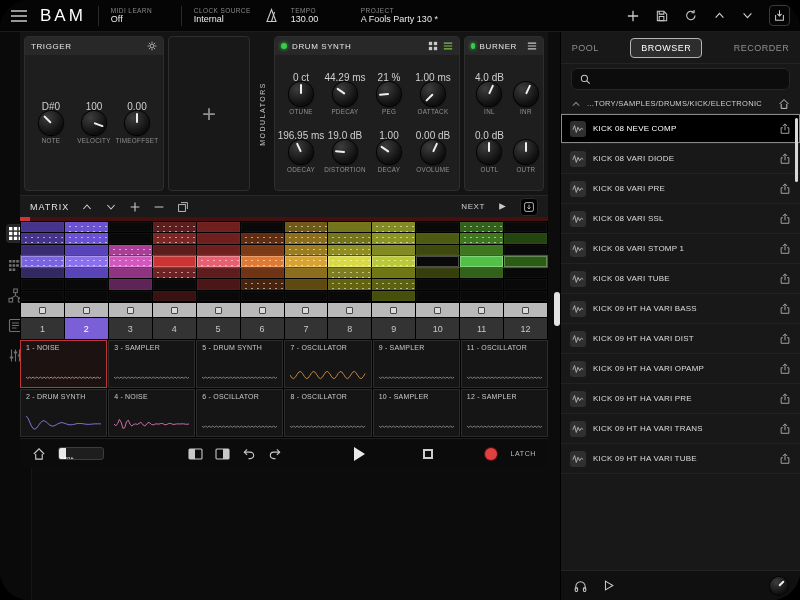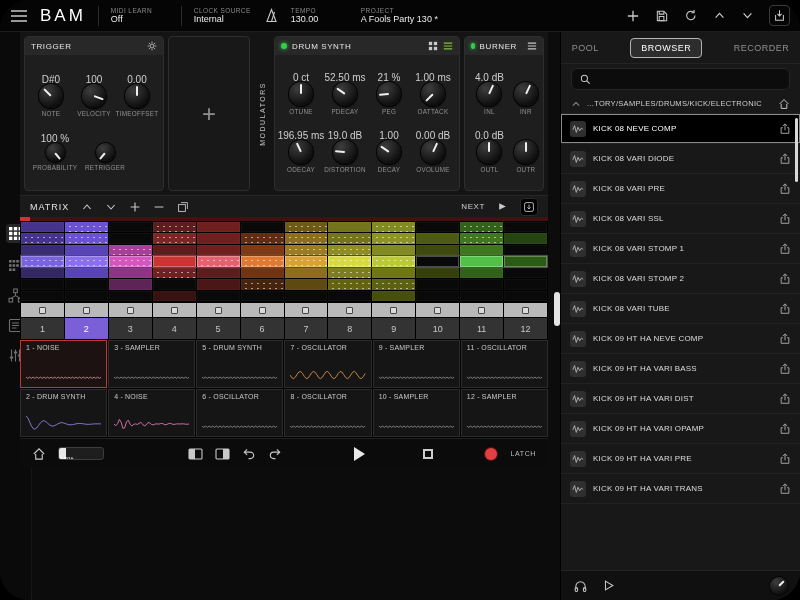--- a/index.html
+++ b/index.html
@@ -278,36 +278,20 @@
                 <div class="klbl">VELOCITY</div>
               </div>
               <div class="kblock">
                 <div class="kval">0.00</div>
                 <div class="knob">
                   <div class="kptr" style="transform: rotate(0deg);"></div>
                 </div>
                 <div class="klbl">TIMEOFFSET</div>
               </div>
             </div>
-          <div class="krow left">
-              <div class="kblock">
-                <div class="kval">100 %</div>
-                <div class="knob sm">
-                  <div class="kptr" style="transform: rotate(140deg);"></div>
-                </div>
-                <div class="klbl">PROBABILITY</div>
-              </div>
-              <div class="kblock">
-                <div class="kval"></div>
-                <div class="knob sm">
-                  <div class="kptr" style="transform: rotate(-140deg);"></div>
-                </div>
-                <div class="klbl">RETRIGGER</div>
-              </div>
-            </div>
         </div>
       </div>
 
       <div class="slot-plus">
         <span>+</span>
       </div>
 
       <div class="modlabel">
         <span>MODULATORS</span>
       </div>
@@ -334,21 +318,21 @@
         <div class="pbody">
           <div class="krow">
               <div class="kblock">
                 <div class="kval">0 ct</div>
                 <div class="knob">
                   <div class="kptr" style="transform: rotate(0deg);"></div>
                 </div>
                 <div class="klbl">OTUNE</div>
               </div>
               <div class="kblock">
-                <div class="kval">52.50 ms</div>
+                <div class="kval">44.29 ms</div>
                 <div class="knob">
                   <div class="kptr" style="transform: rotate(-55deg);"></div>
                 </div>
                 <div class="klbl">PDECAY</div>
               </div>
               <div class="kblock">
                 <div class="kval">21 %</div>
                 <div class="knob">
                   <div class="kptr" style="transform: rotate(-95deg);"></div>
                 </div>
@@ -866,65 +850,35 @@
               <polyline points="4.5,3.5 7,1 9.5,3.5"></polyline>
             </svg>
     </span>
   </div>
         <div class="frow">
     <span class="ficon">
       <svg width="12" height="12" viewBox="0 0 14 14" stroke="currentColor" stroke-width="1" fill="none">
               <polyline points="1,8 3,3 5,11 7,5 9,9 11,6 13,7.5"></polyline>
             </svg>
     </span>
-    <span class="fname">KICK 08 VARI STOMP 2</span>
-    <span class="fshare ic">
-      <svg width="12" height="12" viewBox="0 0 14 14" stroke="currentColor" stroke-width="1.1" fill="none">
-              <path d="M4.5 5.5H2.5V12h9V5.5h-2"></path>
-              <path d="M7 8.5V1.5"></path>
-              <polyline points="4.5,3.5 7,1 9.5,3.5"></polyline>
-            </svg>
-    </span>
-  </div>
-        <div class="frow">
-    <span class="ficon">
-      <svg width="12" height="12" viewBox="0 0 14 14" stroke="currentColor" stroke-width="1" fill="none">
-              <polyline points="1,8 3,3 5,11 7,5 9,9 11,6 13,7.5"></polyline>
-            </svg>
-    </span>
     <span class="fname">KICK 08 VARI TUBE</span>
     <span class="fshare ic">
       <svg width="12" height="12" viewBox="0 0 14 14" stroke="currentColor" stroke-width="1.1" fill="none">
               <path d="M4.5 5.5H2.5V12h9V5.5h-2"></path>
               <path d="M7 8.5V1.5"></path>
               <polyline points="4.5,3.5 7,1 9.5,3.5"></polyline>
             </svg>
     </span>
   </div>
         <div class="frow">
     <span class="ficon">
       <svg width="12" height="12" viewBox="0 0 14 14" stroke="currentColor" stroke-width="1" fill="none">
               <polyline points="1,8 3,3 5,11 7,5 9,9 11,6 13,7.5"></polyline>
             </svg>
     </span>
-    <span class="fname">KICK 09 HT HA NEVE COMP</span>
-    <span class="fshare ic">
-      <svg width="12" height="12" viewBox="0 0 14 14" stroke="currentColor" stroke-width="1.1" fill="none">
-              <path d="M4.5 5.5H2.5V12h9V5.5h-2"></path>
-              <path d="M7 8.5V1.5"></path>
-              <polyline points="4.5,3.5 7,1 9.5,3.5"></polyline>
-            </svg>
-    </span>
-  </div>
-        <div class="frow">
-    <span class="ficon">
-      <svg width="12" height="12" viewBox="0 0 14 14" stroke="currentColor" stroke-width="1" fill="none">
-              <polyline points="1,8 3,3 5,11 7,5 9,9 11,6 13,7.5"></polyline>
-            </svg>
-    </span>
     <span class="fname">KICK 09 HT HA VARI BASS</span>
     <span class="fshare ic">
       <svg width="12" height="12" viewBox="0 0 14 14" stroke="currentColor" stroke-width="1.1" fill="none">
               <path d="M4.5 5.5H2.5V12h9V5.5h-2"></path>
               <path d="M7 8.5V1.5"></path>
               <polyline points="4.5,3.5 7,1 9.5,3.5"></polyline>
             </svg>
     </span>
   </div>
         <div class="frow">
@@ -972,20 +926,35 @@
             </svg>
     </span>
   </div>
         <div class="frow">
     <span class="ficon">
       <svg width="12" height="12" viewBox="0 0 14 14" stroke="currentColor" stroke-width="1" fill="none">
               <polyline points="1,8 3,3 5,11 7,5 9,9 11,6 13,7.5"></polyline>
             </svg>
     </span>
     <span class="fname">KICK 09 HT HA VARI TRANS</span>
+    <span class="fshare ic">
+      <svg width="12" height="12" viewBox="0 0 14 14" stroke="currentColor" stroke-width="1.1" fill="none">
+              <path d="M4.5 5.5H2.5V12h9V5.5h-2"></path>
+              <path d="M7 8.5V1.5"></path>
+              <polyline points="4.5,3.5 7,1 9.5,3.5"></polyline>
+            </svg>
+    </span>
+  </div>
+        <div class="frow">
+    <span class="ficon">
+      <svg width="12" height="12" viewBox="0 0 14 14" stroke="currentColor" stroke-width="1" fill="none">
+              <polyline points="1,8 3,3 5,11 7,5 9,9 11,6 13,7.5"></polyline>
+            </svg>
+    </span>
+    <span class="fname">KICK 09 HT HA VARI TUBE</span>
     <span class="fshare ic">
       <svg width="12" height="12" viewBox="0 0 14 14" stroke="currentColor" stroke-width="1.1" fill="none">
               <path d="M4.5 5.5H2.5V12h9V5.5h-2"></path>
               <path d="M7 8.5V1.5"></path>
               <polyline points="4.5,3.5 7,1 9.5,3.5"></polyline>
             </svg>
     </span>
   </div>
       </div>
     <div class="fscroll"></div>

